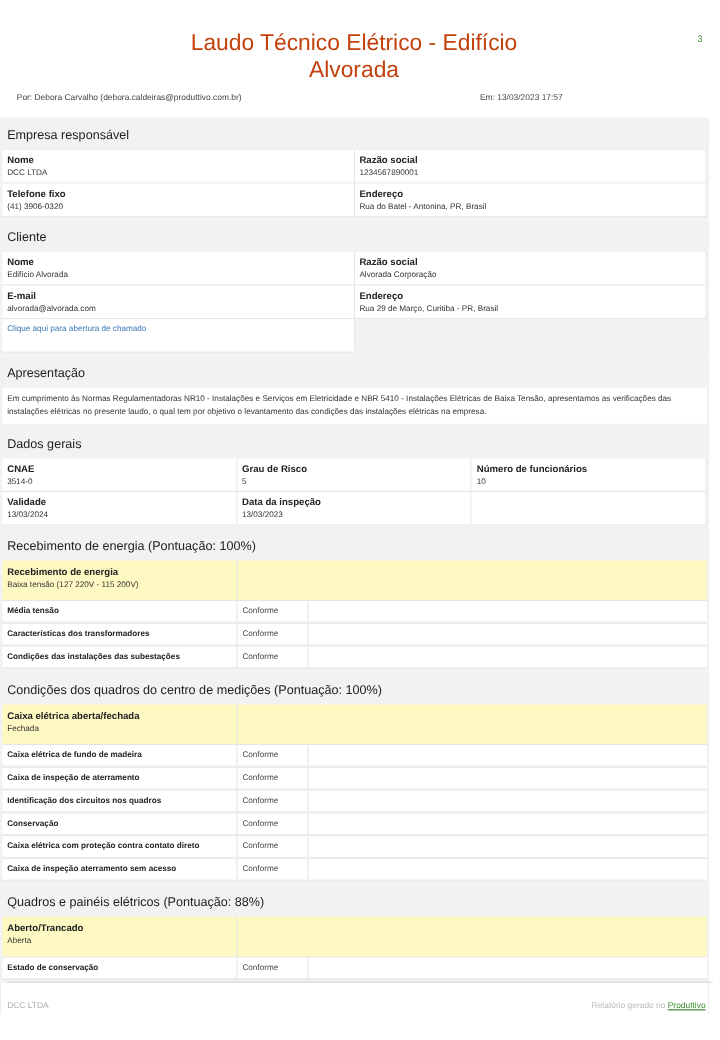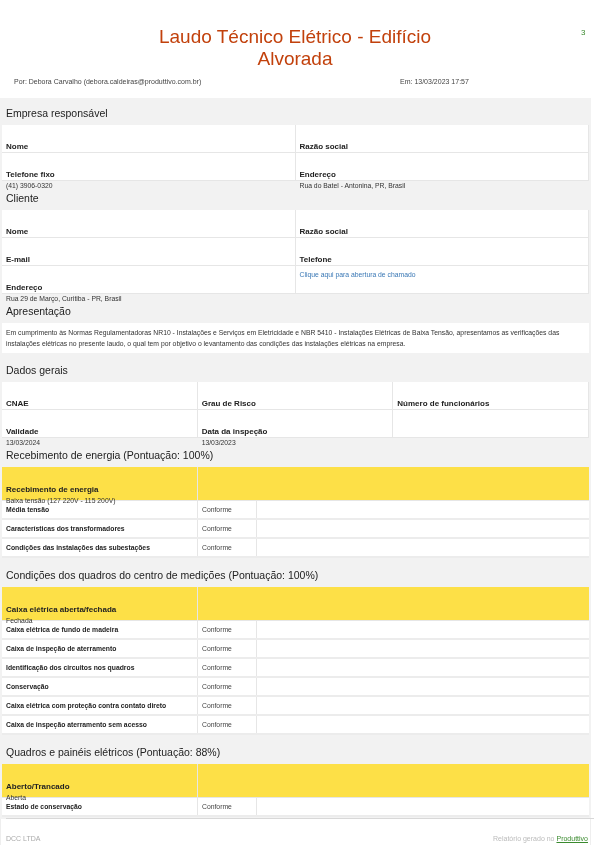--- a/index.html
+++ b/index.html
@@ -15,27 +15,27 @@
   .meta.left { left: 14px; }
   .meta.right { left: 400px; }
 
   .content { position: absolute; left: 0; top: 98px; width: 591px; }
   .section { background: #f2f2f2; padding: 0 2px 2px 2px; margin-bottom: 0; }
   .sec-title { font-size: 10.5px; font-weight: normal; color: #222; padding: 8px 4px 5px 4px; height: 27px; line-height: 14px; }
   .grid { display: flex; flex-wrap: wrap; }
   .cell { background: #fff; border-bottom: 1px solid #e6e6e6; border-right: 1px solid #e6e6e6; padding: 3px 4px 2px 4px; height: 28px; }
   .cell.w2 { width: 50%; }
   .cell.w3 { width: 33.333%; }
-  .label { font-size: 8px; font-weight: bold; color: #222; line-height: 11px; margin-top: 13px; }
+  .label { font-size: 8px; font-weight: bold; color: #222; line-height: 11px; }
   .value { font-size: 6.8px; color: #333; line-height: 11px; }
   .value.link { color: #3a78b5; }
 
   .text-block { background: #fff; padding: 4px 4px; font-size: 6.8px; line-height: 11px; color: #333; }
 
-  .chk-head { display: flex; background: #fde047; border-bottom: 1px solid #e6e6e6; height: 34px; }
+  .chk-head { display: flex; background: #fef9c3; border-bottom: 1px solid #e6e6e6; height: 34px; }
   .chk-head .c1 { width: 196px; padding: 4px 4px; border-right: 1px solid #e6e6e6; }
   .chk-head .c2 { flex: 1; }
   .chk-head .label { font-size: 8px; }
   .chk-row { display: flex; background: #fff; border-bottom: 2px solid #ececec; height: 19px; align-items: stretch; }
   .chk-row .c1 { width: 196px; padding: 0 4px; font-size: 6.8px; font-weight: bold; color: #222; line-height: 17px; border-right: 1px solid #e6e6e6; }
   .chk-row .c2 { width: 59px; padding: 0 4px; font-size: 6.8px; color: #444; line-height: 17px; border-right: 1px solid #e6e6e6; }
   .chk-row .c3 { flex: 1; }
 
   .filler { background: #fff; height: 26px; border-left: 1px solid #eee; border-right: 1px solid #eee; }
 
@@ -88,24 +88,20 @@
       </div>
       <div class="cell w2">
         <div class="label">Razão social</div>
         <div class="value">Alvorada Corporação</div>
       </div>
       <div class="cell w2">
         <div class="label">E-mail</div>
         <div class="value">alvorada@alvorada.com</div>
       </div>
       <div class="cell w2">
-        <div class="label">Telefone</div>
-        <div class="value">(41) 99739-6879</div>
-      </div>
-      <div class="cell w2">
         <div class="label">Endereço</div>
         <div class="value">Rua 29 de Março, Curitiba - PR, Brasil</div>
       </div>
       <div class="cell w2">
         <div class="value link">Clique aqui para abertura de chamado</div>
       </div>
     </div>
   </div>
 
   <div class="section">

